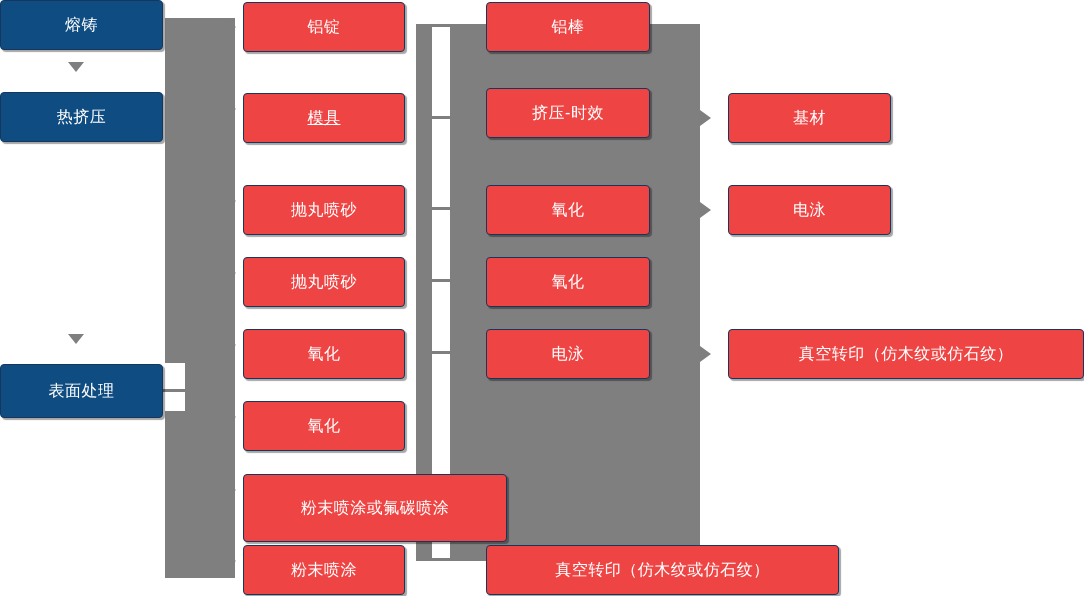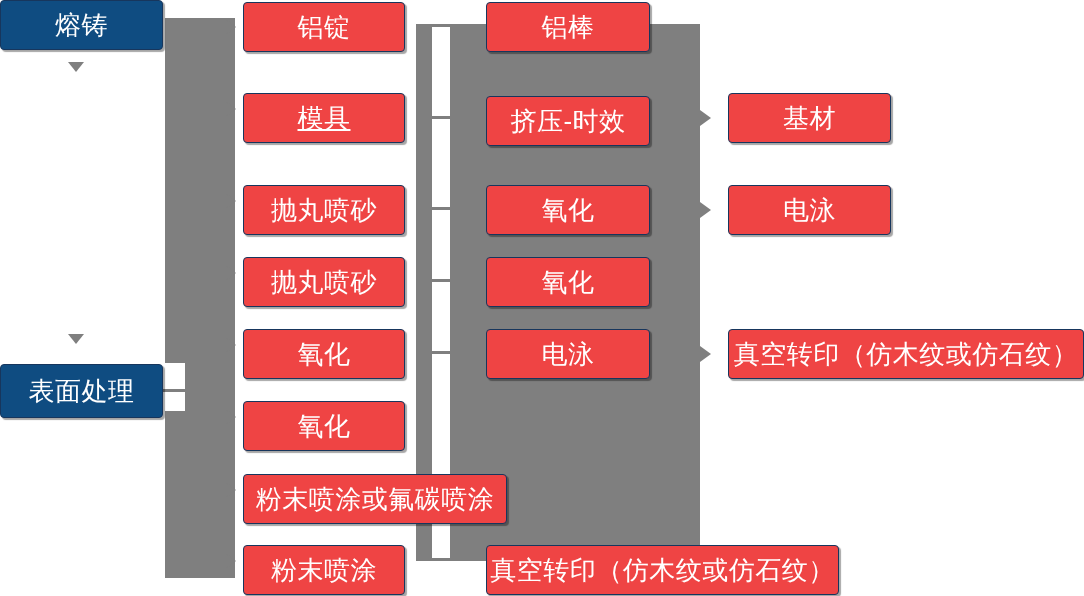--- a/index.html
+++ b/index.html
@@ -38,21 +38,21 @@
     border-radius:4px;
     border:1px solid #17365d;
     box-shadow:2px 2px 1px rgba(0,0,0,.35);
     text-align:center;
     line-height:1.1;
     letter-spacing:.5px;
     white-space:nowrap;
   }
   .dark{background:#0f4c81;}
   .mid {background:#ef4444;}
-  .fs21{font-size:26px;}
+  .fs21{font-size:16px;}
 </style>
 </head>
 <body>
 
 <div id="stage">
 
   <div class="band" style="left:165px;top:18px;width:70px;height:560px;"></div>
 
   <div style="position:absolute;left:160px;top:363px;width:25px;height:48px;background:#ffffff;"></div>
   <div class="tick" style="left:163px;top:389px;width:24px;"></div>
@@ -79,42 +79,43 @@
   <div class="tick" style="left:430px;top:558px;width:22px;"></div>
 
   <div class="band" style="left:450px;top:24px;width:250px;height:537px;"></div>
 
   <div class="arrow-r" style="left:700px;top:110px;"></div>
   <div class="arrow-r" style="left:700px;top:202px;"></div>
   <div class="arrow-r" style="left:700px;top:346px;"></div>
 
   <div class="box dark fs21" style="left:0px;top:0px;width:163px;height:50px;">熔铸</div>
 
+  <div class="box dark fs21" style="left:0px;top:92px;width:163px;height:50px;">热挤压</div>
 
   <div class="box dark fs21" style="left:0px;top:364px;width:163px;height:54px;">表面处理</div>
 
   <div class="box mid fs21" style="left:243px;top:2px;width:162px;height:50px;">铝锭</div>
 
   <div class="box mid fs21" style="left:243px;top:93px;width:162px;height:50px;text-decoration:underline;">模具</div>
 
   <div class="box mid fs21" style="left:243px;top:185px;width:162px;height:50px;">抛丸喷砂</div>
 
   <div class="box mid fs21" style="left:243px;top:257px;width:162px;height:50px;">抛丸喷砂</div>
 
   <div class="box mid fs21" style="left:243px;top:329px;width:162px;height:50px;">氧化</div>
 
   <div class="box mid fs21" style="left:243px;top:401px;width:162px;height:50px;">氧化</div>
 
-  <div class="box mid fs21" style="left:243px;top:474px;width:264px;height:50px;">粉末喷涂或氟碳喷涂</div>
+  <div class="box mid fs21" style="left:243px;top:474px;width:264px;height:68px;">粉末喷涂或氟碳喷涂</div>
 
   <div class="box mid fs21" style="left:243px;top:545px;width:162px;height:50px;">粉末喷涂</div>
 
   <div class="box mid fs21" style="left:486px;top:2px;width:164px;height:50px;">铝棒</div>
 
-  <div class="box mid fs21" style="left:486px;top:96px;width:164px;height:50px;">挤压-时效</div>
+  <div class="box mid fs21" style="left:486px;top:88px;width:164px;height:50px;">挤压-时效</div>
 
   <div class="box mid fs21" style="left:486px;top:185px;width:164px;height:50px;">氧化</div>
 
   <div class="box mid fs21" style="left:486px;top:257px;width:164px;height:50px;">氧化</div>
 
   <div class="box mid fs21" style="left:486px;top:329px;width:164px;height:50px;">电泳</div>
 
   <div class="box mid fs21" style="left:486px;top:545px;width:353px;height:50px;">真空转印（仿木纹或仿石纹）</div>
 
   <div class="box mid fs21" style="left:728px;top:93px;width:163px;height:50px;">基材</div>

